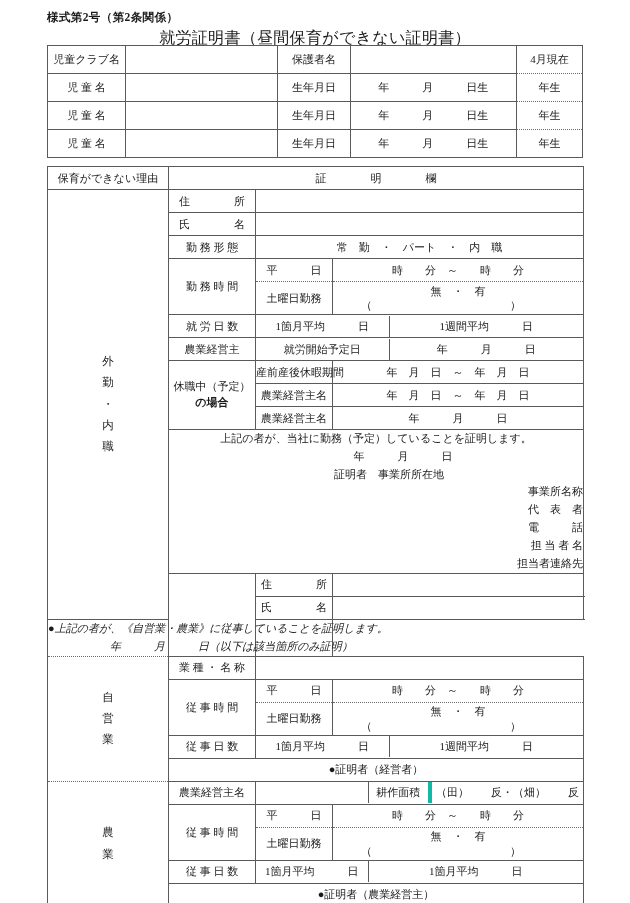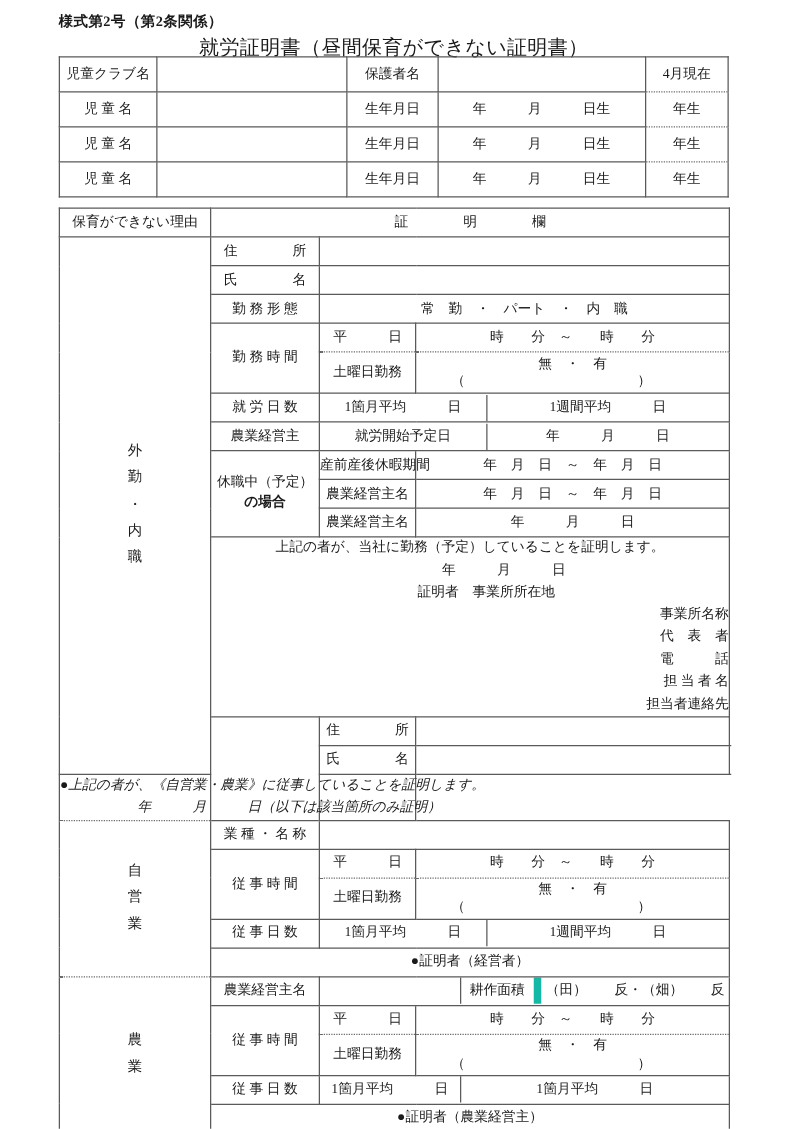--- a/index.html
+++ b/index.html
@@ -392,21 +392,21 @@
         <td colspan="2" style="padding:0">
           <table class="grid" style="width:100%;border:none">
             <colgroup>
                 <col style="width:112px">
                 <col style="width:62px">
                 <col>
               </colgroup>
             <tbody>
                 <tr>
               <td style="border:none;border-right:1px solid #5a5a5a;height:21px"></td>
-              <td style="border:none;border-right:6px solid #14b8a6;height:21px">耕作面積</td>
+              <td style="border:none;border-right:4px solid #14b8a6;height:21px">耕作面積</td>
               <td style="border:none;height:21px">（田）　　反・（畑）　　反</td>
             </tr>
           </tbody>
             </table>
         </td>
       </tr>
       <tr>
         <td rowspan="2">従 事 時 間</td>
         <td class="tleft dot-bottom">平　　　日</td>
         <td class="dot-bottom">時　　分　～　　時　　分</td>

